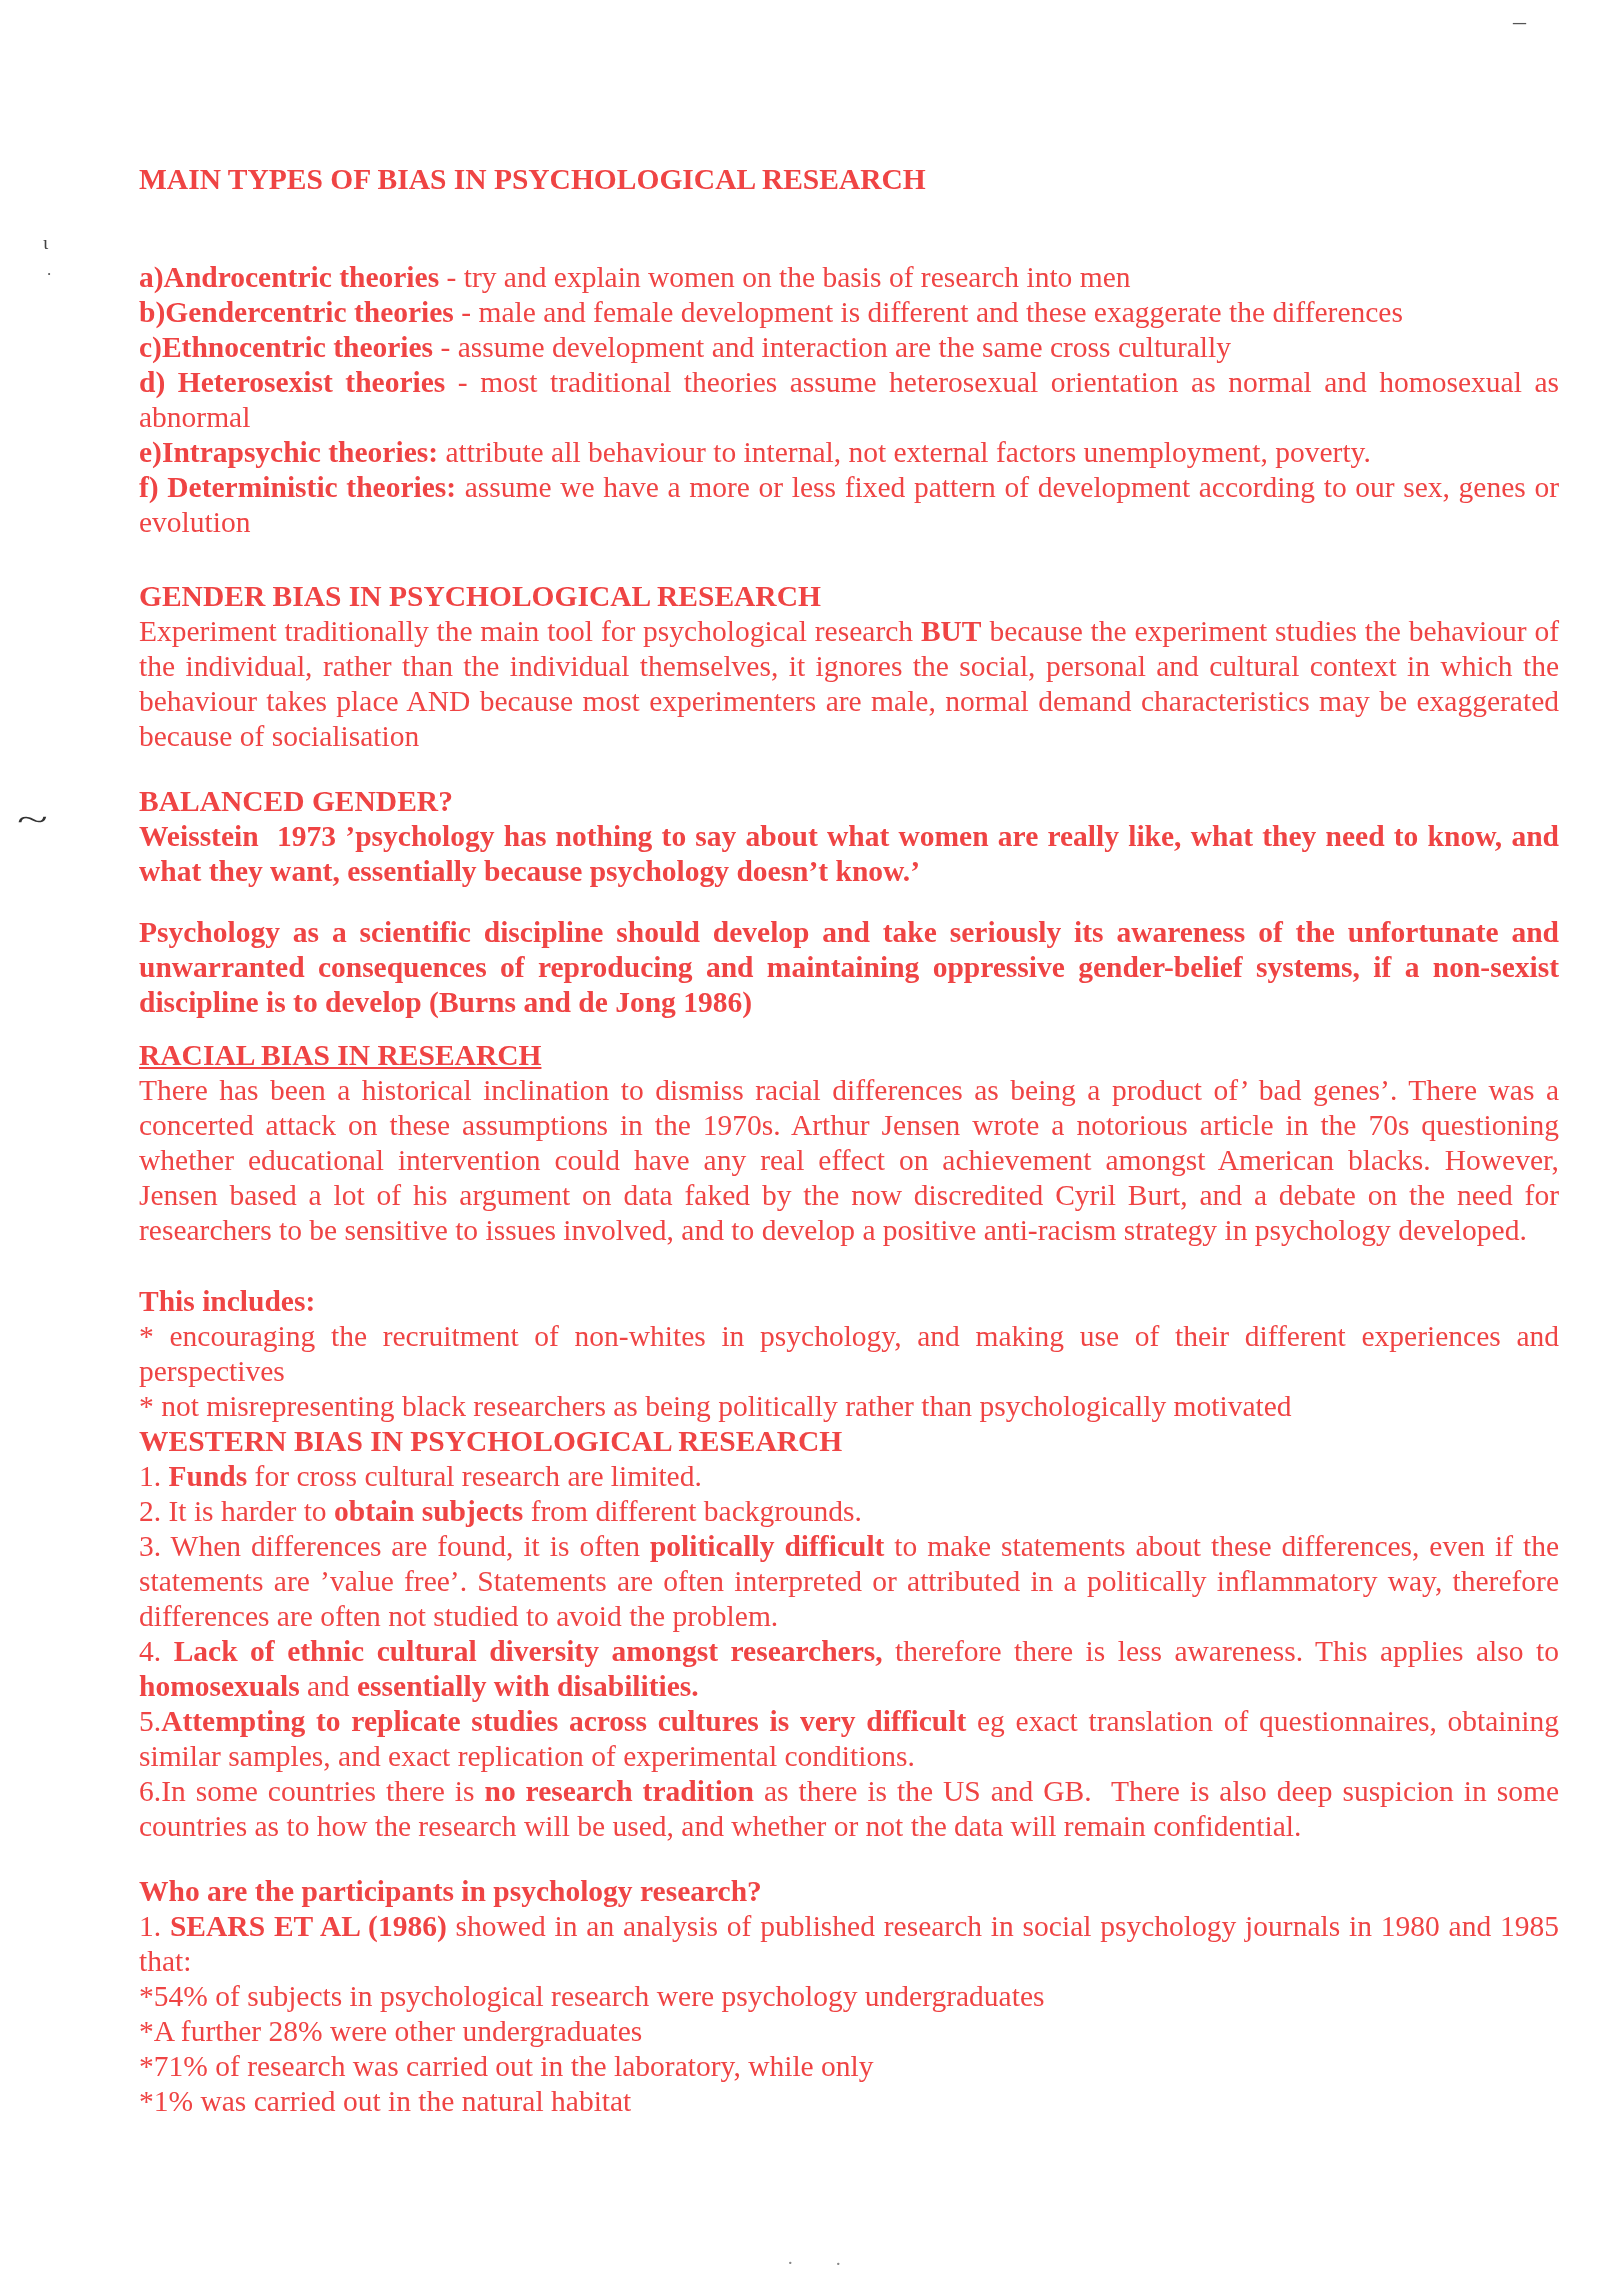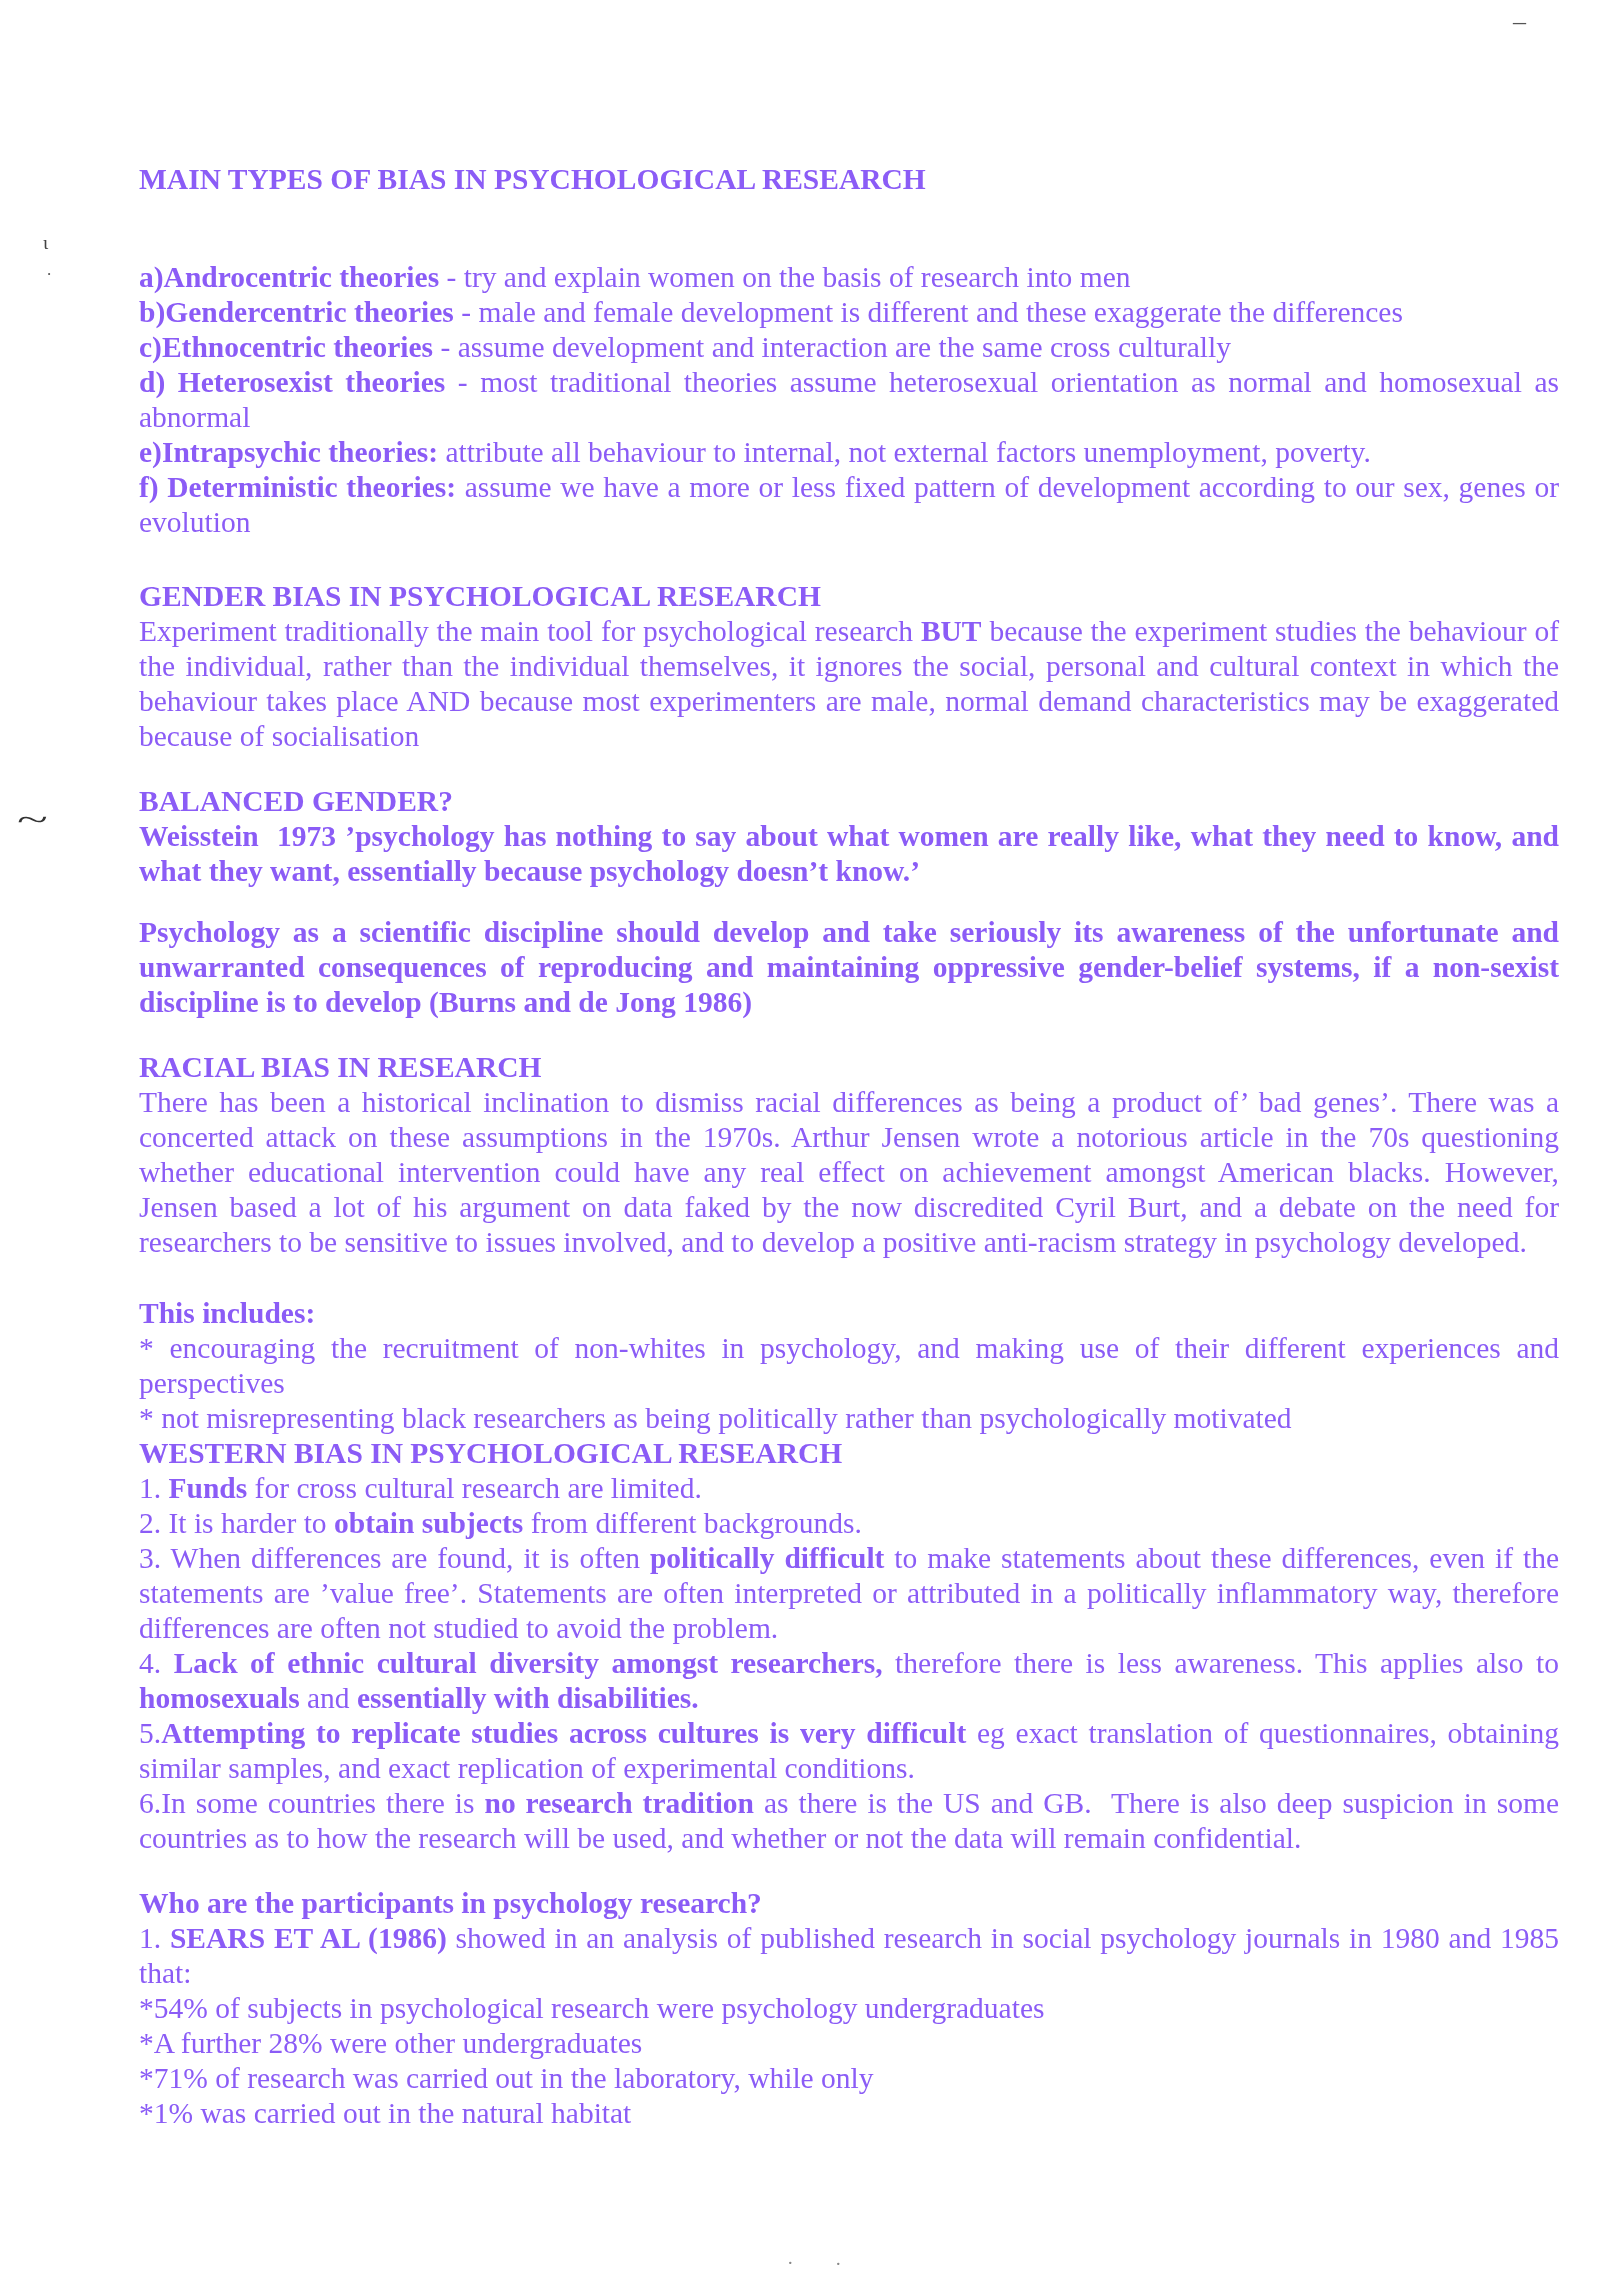--- a/index.html
+++ b/index.html
@@ -14,21 +14,21 @@
   .page {
     position: absolute;
     inset: 0;
     background: #ffffff;
   }
   .doc {
     position: absolute;
     top: 162px;
     left: 139px;
     width: 1420px;
-    color: #8b5cf6;
+    color: #ef4444;
     font-size: 29.5px;
     line-height: 35px;
   }
   .doc-heading {
     font-weight: bold;
     text-align: left;
   }
   .doc-para {
     text-align: justify;
   }
@@ -64,21 +64,21 @@
       <div class="doc-para"><b>b)Gendercentric theories</b><span> - male and female development is different and these exaggerate the differences</span></div>
       <div class="doc-para"><b>c)Ethnocentric theories</b><span> - assume development and interaction are the same cross culturally</span></div>
       <div class="doc-para"><b>d) Heterosexist theories</b><span> - most traditional theories assume heterosexual orientation as normal and homosexual as abnormal</span></div>
       <div class="doc-para"><b>e)Intrapsychic theories:</b><span> attribute all behaviour to internal, not external factors unemployment, poverty.</span></div>
       <div class="doc-para"><b>f) Deterministic theories:</b><span> assume we have a more or less fixed pattern of development according to our sex, genes or evolution</span></div>
       <div class="doc-heading" style="margin-top: 39px;"><b>GENDER BIAS IN PSYCHOLOGICAL RESEARCH</b></div>
       <div class="doc-para"><span>Experiment traditionally the main tool for psychological research </span><b>BUT</b><span> because the experiment studies the behaviour of the individual, rather than the individual themselves, it ignores the social, personal and cultural context in which the behaviour takes place AND because most experimenters are male, normal demand characteristics may be exaggerated because of socialisation</span></div>
       <div class="doc-heading" style="margin-top: 29.5px;"><b>BALANCED GENDER?</b></div>
       <div class="doc-para"><b>Weisstein&nbsp; 1973 ’psychology has nothing to say about what women are really like, what they need to know, and what they want, essentially because psychology doesn’t know.’</b></div>
       <div class="doc-para" style="margin-top: 26px;"><b>Psychology as a scientific discipline should develop and take seriously its awareness of the unfortunate and unwarranted consequences of reproducing and maintaining oppressive gender-belief systems, if a non-sexist discipline is to develop (Burns and de Jong 1986)</b></div>
-      <div class="doc-heading" style="margin-top: 30px;"><b>RACIAL BIAS IN RESEARCH</b></div>
+      <div class="doc-heading" style="margin-top: 18px; text-decoration: underline;"><b>RACIAL BIAS IN RESEARCH</b></div>
       <div class="doc-para"><span>There has been a historical inclination to dismiss racial differences as being a product of’ bad genes’. There was a concerted attack on these assumptions in the 1970s. Arthur Jensen wrote a notorious article in the 70s questioning whether educational intervention could have any real effect on achievement amongst American blacks. However, Jensen based a lot of his argument on data faked by the now discredited Cyril Burt, and a debate on the need for researchers to be sensitive to issues involved, and to develop a positive anti-racism strategy in psychology developed.</span></div>
       <div class="doc-para" style="margin-top: 36px;"><b>This includes:</b></div>
       <div class="doc-para"><span>* encouraging the recruitment of non-whites in psychology, and making use of their different experiences and perspectives</span></div>
       <div class="doc-para"><span>* not misrepresenting black researchers as being politically rather than psychologically motivated</span></div>
       <div class="doc-heading"><b>WESTERN BIAS IN PSYCHOLOGICAL RESEARCH</b></div>
       <div class="doc-para"><span>1. </span><b>Funds</b><span> for cross cultural research are limited.</span></div>
       <div class="doc-para"><span>2. It is harder to </span><b>obtain subjects</b><span> from different backgrounds.</span></div>
       <div class="doc-para"><span>3. When differences are found, it is often </span><b>politically difficult</b><span> to make statements about these differences, even if the statements are ’value free’. Statements are often interpreted or attributed in a politically inflammatory way, therefore differences are often not studied to avoid the problem.</span></div>
       <div class="doc-para"><span>4. </span><b>Lack of ethnic cultural diversity amongst researchers,</b><span> therefore there is less awareness. This applies also to </span><b>homosexuals</b><span> and </span><b>essentially with disabilities.</b></div>
       <div class="doc-para"><span>5.</span><b>Attempting to replicate studies across cultures is very difficult</b><span> eg exact translation of questionnaires, obtaining similar samples, and exact replication of experimental conditions.</span></div>

